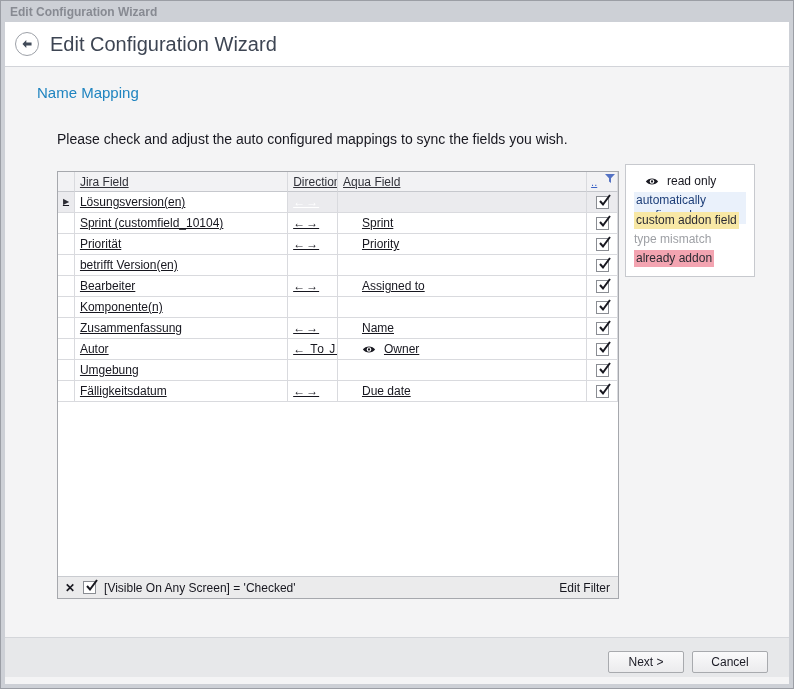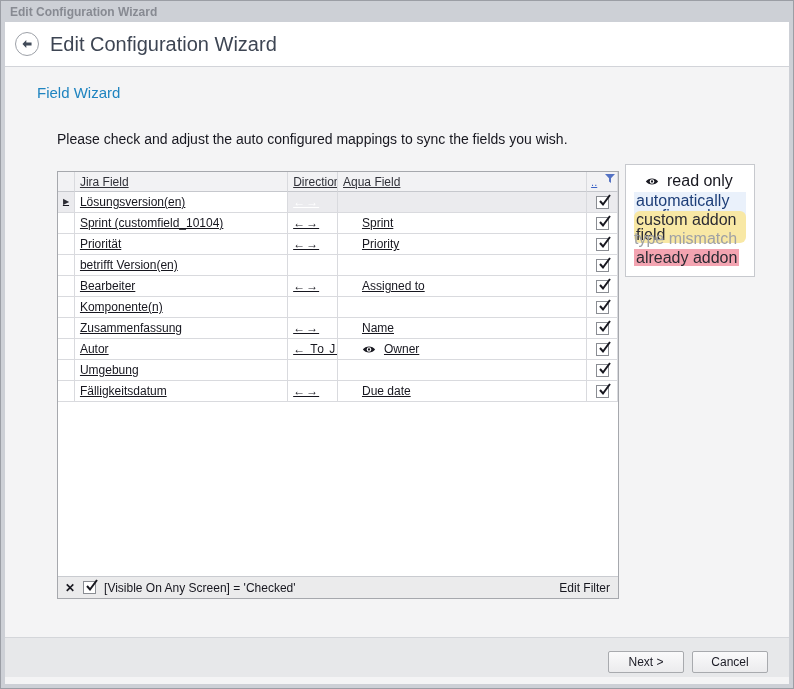--- a/index.html
+++ b/index.html
@@ -91,27 +91,27 @@
   .checkbox svg{ position:absolute; left:0px; top:-4px; width:15px; height:15px; overflow:visible; }
   .filterbar .checkbox{ margin-left:8px; }
 
   
   .eye{ width:14px; height:9px; margin-right:8px; flex:0 0 auto; }
 
   
   .legend{
     position:absolute; left:620px; top:142px; width:130px;
     background:#ffffff; border:1px solid #c7c9ce; padding:7px 8px 8px 8px;
-    font-size:16px; color:#17171f;
+    font-size:12px; color:#17171f;
   }
   .legend-row{ display:flex; align-items:center; height:18px; padding-left:11px; margin-bottom:2px; }
   .legend-item{ height:18px; line-height:18px; margin-bottom:1px; }
   .legend-item span{ display:inline-block; line-height:15px; padding:1px 2px 1px 0; }
   .lg-auto span{ color:#1d3e78; background:var(--c-auto,#eaf1fb); padding-left:2px; }
-  .lg-addon span{ color:#2b2b33; background:var(--c-addon,#f8e8a5); padding-left:2px;border-radius:6px; }
+  .lg-addon span{ color:#2b2b33; background:var(--c-addon,#f8e8a5); padding-left:2px; }
   .lg-mismatch span{ color:#9ea0a5; }
   .lg-mapped span{ color:#2b2b33; background:var(--c-mapped,#f3a4b1); padding-left:2px; }
 
   
   .footer{
     position:absolute; left:0; top:615px; width:784px; height:40px;
     background:#e7e8ea; border-top:1px solid #d4d6da;
   }
   .btn{
     position:absolute; top:13px; width:76px; height:22px;
@@ -135,21 +135,21 @@
 
     <div class="wiz-header">
       <div class="back-btn">
         <svg viewBox="0 0 16 16">
           <path d="M7.2,3.4 L2.8,8 L7.2,12.6 L7.2,9.7 L13.2,9.7 L13.2,6.3 L7.2,6.3 Z" fill="#414b59"></path>
         </svg>
       </div>
       <div class="wiz-title">Edit Configuration Wizard</div>
     </div>
 
-    <div class="section-heading">Field Wizard</div>
+    <div class="section-heading">Name Mapping</div>
     <div class="instruction">Please check and adjust the auto configured mappings to sync the fields you wish.</div>
 
     <div class="grid">
       <div class="trow head">
         <div class="td c-ind"></div>
         <div class="td c-jira">Jira Field</div>
         <div class="td c-dir" style="letter-spacing:0;">Direction</div>
         <div class="td c-aqua" style="padding-left:5px;">Aqua Field</div>
         <div class="td c-chk">
           <span>..</span>

